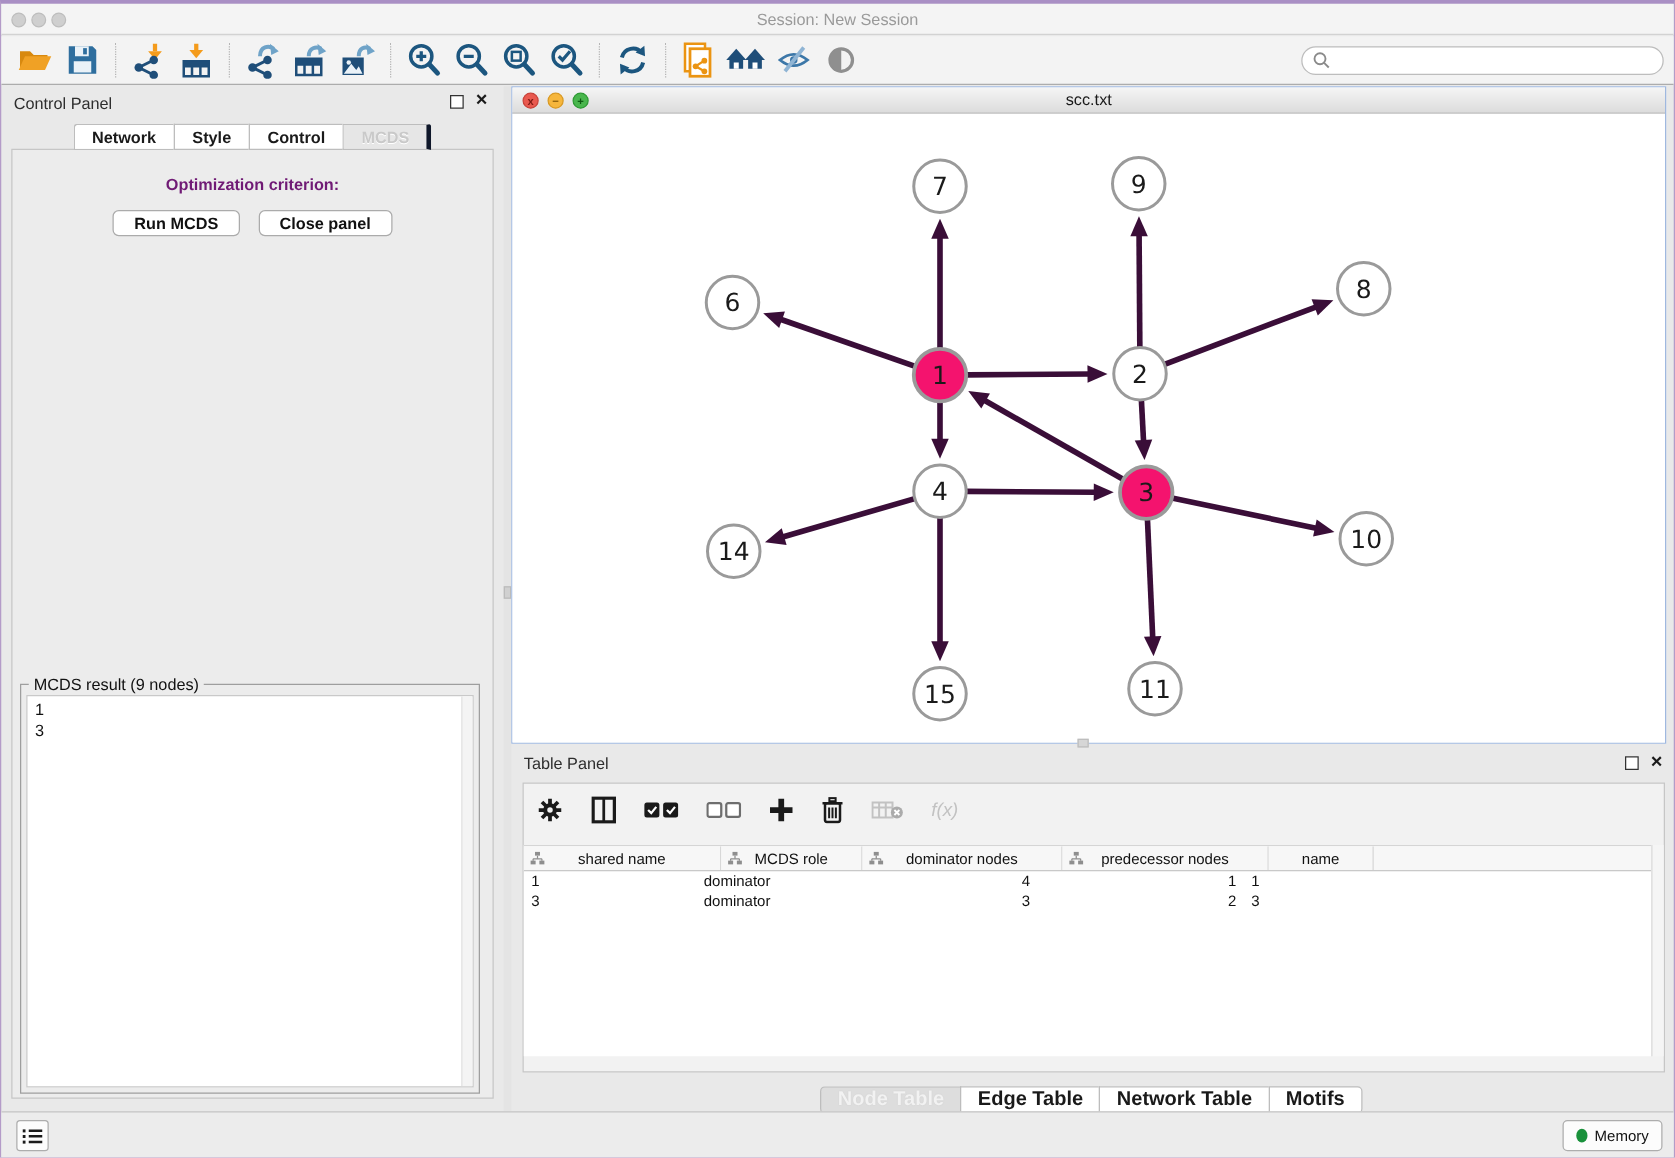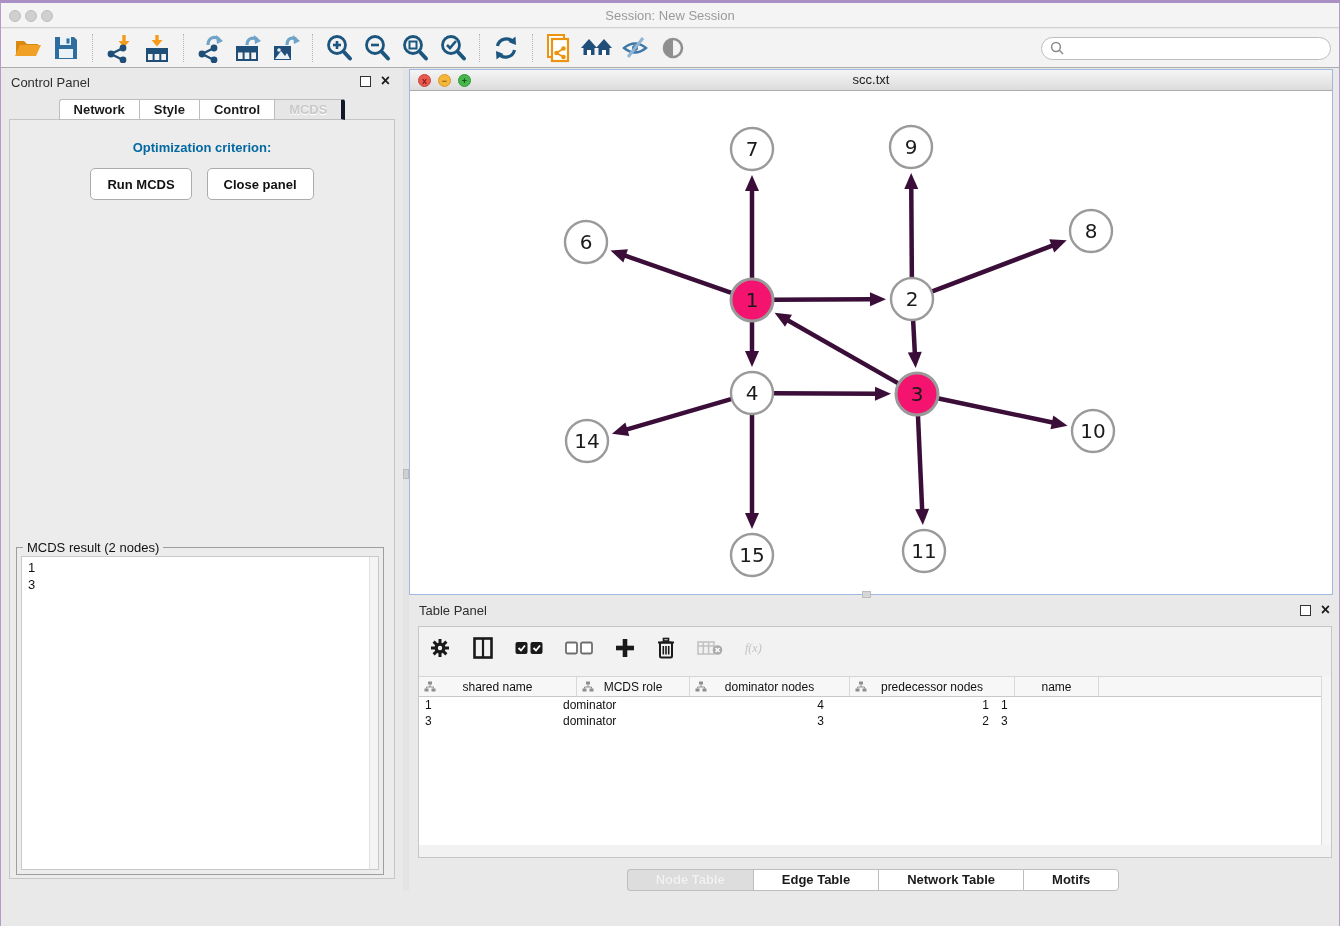--- a/index.html
+++ b/index.html
@@ -27,25 +27,25 @@
   .cpanel-head .ptitle { position:absolute; left:10px; top:6px; font-size:13px; color:#2E2E2E; }
   .float-ico { position:absolute; top:7px; width:11px; height:11px; border:1.6px solid #333; background:#FFF; }
   .close-ico { position:absolute; top:2px; font-size:16px; font-weight:900; color:#1A1A1A; line-height:20px; }
   .cpanel-head .float-ico{ right:32px; } .cpanel-head .close-ico{ right:13px; }
   .ctabs { position:absolute; left:0; top:30px; width:100%; display:flex; justify-content:center; z-index:2; }
   .ctab { height:21px; padding:0 14px; background:#FFF; border:1px solid #BDBDBD; border-right:none; font-size:13px; font-weight:700; color:#1A1A1A; line-height:19px; }
   .ctab:first-child{ border-radius:3px 0 0 0; }
   .ctab:last-child{ border-right:4px solid #0f172a; border-radius:0 3px 0 0; }
   .ctab.active { background:#E6E6E6; color:#C9C9C9; text-shadow:0 1px 0 #FFF; }
   .cbody { position:absolute; left:8px; right:8px; top:50px; bottom:12px; background:#ECECEC; border:1px solid #C6C6C6; }
-  .opt-label { text-align:center; margin-top:20px; font-size:13px; font-weight:700; color:#0369a1; }
+  .opt-label { text-align:center; margin-top:20px; font-size:13px; font-weight:700; color:#701a75; }
   .dropdown { position:relative; margin:13px auto 0; width:308px; height:22px; background:#FFF; border:1px solid #ABABAB; border-radius:4px; font-size:13px; line-height:20px; padding-left:10px; color:#111; }
   .dd-arrows { position:absolute; right:7px; top:2px; font-size:9px; color:#444; line-height:8px; text-align:center; }
   .btnrow { display:flex; justify-content:center; gap:15px; margin-top:13px; }
-  .pushbtn { height:32px; padding:0 16px; background:#FFF; border:1px solid #ABABAB; border-radius:5px; font-size:13px; font-weight:700; color:#111; font-family:"Liberation Sans",sans-serif; }
+  .pushbtn { height:21px; padding:0 16px; background:#FFF; border:1px solid #ABABAB; border-radius:5px; font-size:13px; font-weight:700; color:#111; font-family:"Liberation Sans",sans-serif; }
   .result-fs { position:absolute; left:6px; right:10px; top:427px; bottom:3px; border:1px solid #9E9E9E; background:#ECECEC; }
   .result-legend { position:absolute; top:-8px; left:6px; background:#ECECEC; padding:0 4px; font-size:13px; color:#111; }
   .result-area { position:absolute; left:4px; right:4px; top:8px; bottom:4px; background:#FFF; border:1px solid #C9C9C9; font-size:13px; color:#111; padding:2px 0 0 6px; line-height:17px; white-space:pre; overflow:hidden; }
   .result-scroll { position:absolute; right:0; top:0; bottom:0; width:9px; background:#F4F4F4; border-left:1px solid #E2E2E2; }
   .vdivider { position:absolute; left:402px; top:66px; width:6px; height:822px; background:#E4E4E4; }
   .grab { position:absolute; left:0; width:6px; height:10px; background:#D0D0D0; border:1px solid #BBB; }
   
   .netwin { position:absolute; left:408px; top:66px; width:924px; height:526px; background:#FFF; border:1px solid #9FB8DF; }
   .netbar { position:relative; height:21px; background:linear-gradient(#F5F5F5,#DCDCDC); border-bottom:1px solid #ABABAB; }
   .netbar .wtitle { display:block; text-align:center; font-size:13px; color:#1A1A1A; line-height:20px; }
@@ -57,31 +57,31 @@
   .netbody svg { display:block; }
   .hgrab { position:absolute; left:452px; bottom:-4px; width:9px; height:7px; background:#D6D6D6; border:1px solid #BDBDBD; }
   
   .tpanel { position:absolute; left:404px; top:595px; width:936px; height:293px; }
   .tpanel-head { position:relative; height:24px; }
   .tpanel-head .ptitle { position:absolute; left:14px; top:5px; font-size:13px; color:#2E2E2E; }
   .tpanel-head .float-ico{ right:30px; } .tpanel-head .close-ico{ right:11px; }
   .tbody { position:absolute; left:13px; right:9px; top:28px; height:232px; background:#F2F2F2; border:1px solid #C6C6C6; }
   .ttoolbar { height:42px; display:flex; align-items:center; padding-left:10px; gap:22px; }
   .ttool { display:flex; align-items:center; justify-content:center; }
-  .fx { font-family:Liberation Serif, serif; font-style:italic; font-size:12px; color:#C2C2C2; }
+  .fx { font-family:Liberation Sans, sans-serif; font-style:italic; font-size:15px; color:#C2C2C2; }
   .tablewrap { position:absolute; left:0; right:10px; top:49px; bottom:12px; background:#FFF; overflow:hidden; border-top:1px solid #D5D5D5; }
   .thead { display:flex; height:20px; background:#F7F7F7; border-bottom:1px solid #C9C9C9; }
   .th { display:flex; align-items:center; justify-content:center; position:relative; border-right:1px solid #D8D8D8; background:#F7F7F7; font-size:12px; color:#111; }
   .th .hicon { position:absolute; left:5px; top:4px; }
   .trow { display:flex; height:16px; font-size:12px; color:#111; }
   .td { padding:0 6px; line-height:16px; overflow:hidden; }
   .td.right { text-align:right; }
   .tscroll { position:absolute; right:0; top:49px; bottom:12px; width:10px; background:#F5F5F5; border-left:1px solid #DADADA; }
   .ttabs { position:absolute; left:0; right:0; bottom:0; display:flex; justify-content:center; }
-  .ttab { height:22px; padding:0 28px; background:#FFF; border:1px solid #BDBDBD; border-right:none; font-size:13px; font-weight:700; color:#1A1A1A; line-height:20px; }
+  .ttab { height:22px; padding:0 13px; background:#FFF; border:1px solid #BDBDBD; border-right:none; font-size:16px; font-weight:700; color:#1A1A1A; line-height:20px; }
   .ttab:first-child{ border-radius:4px 0 0 4px; }
   .ttab:last-child{ border-right:1px solid #BDBDBD; border-radius:0 4px 4px 0; }
   .ttab.active { background:#DDDDDD; color:#F2F2F2; text-shadow:0 0 1px #CACACA; }
   
   .statusbar { position:absolute; left:0; right:0; bottom:0; height:37px; background:#ECECEC; border-top:1px solid #C4C4C4; }
   .listbtn { position:absolute; left:12px; top:6px; width:26px; height:25px; background:#FCFCFC; border:1px solid #ADADAD; border-radius:3px; display:flex; align-items:center; justify-content:center; }
   .membtn { position:absolute; right:9px; top:6px; height:25px; background:#FCFCFC; border:1px solid #ADADAD; border-radius:4px; display:flex; align-items:center; padding:0 10px; gap:6px; font-size:12px; color:#111; }
   .memdot { width:9px; height:11px; border-radius:50%; background:#19913B; }
 </style>
 </head>
@@ -275,21 +275,21 @@
         <div class="ctab">Control</div>
         <div class="ctab active">MCDS</div>
       </div>
     <div class="cbody">
       <div class="opt-label">Optimization criterion:</div>
       <div class="btnrow">
         <button class="pushbtn">Run MCDS</button>
         <button class="pushbtn">Close panel</button>
       </div>
       <div class="result-fs">
-        <span class="result-legend">MCDS result (2 nodes)</span>
+        <span class="result-legend">MCDS result (9 nodes)</span>
         <div class="result-area"><span id="result-lines">1
 3</span><span class="result-scroll"></span></div>
       </div>
     </div>
   </div>
 
   <div class="vdivider">
     <span class="grab" style="top:400px"></span>
   </div>
 
@@ -501,14 +501,32 @@
       <div class="tscroll"></div>
     </div>
     <div class="ttabs" id="table-tabs">
         <div class="ttab active">Node Table</div>
         <div class="ttab">Edge Table</div>
         <div class="ttab">Network Table</div>
         <div class="ttab">Motifs</div>
       </div>
   </div>
 
+  <div class="statusbar">
+    <span class="listbtn">
+      <svg width="16" height="14" viewBox="0 0 16 14">
+          <g stroke="#1A1A1A" stroke-width="2">
+            <line x1="5" y1="2.5" x2="16" y2="2.5"></line>
+            <line x1="5" y1="7" x2="16" y2="7"></line>
+            <line x1="5" y1="11.5" x2="16" y2="11.5"></line>
+          </g>
+          <rect x="0" y="1.5" width="2.4" height="2.4" fill="#1A1A1A"></rect>
+          <rect x="0" y="6" width="2.4" height="2.4" fill="#1A1A1A"></rect>
+          <rect x="0" y="10.5" width="2.4" height="2.4" fill="#1A1A1A"></rect>
+        </svg>
+    </span>
+    <span class="membtn">
+      <span class="memdot"></span>
+      <span>Memory</span>
+    </span>
+  </div>
 
 </div>
 
 </body></html>

